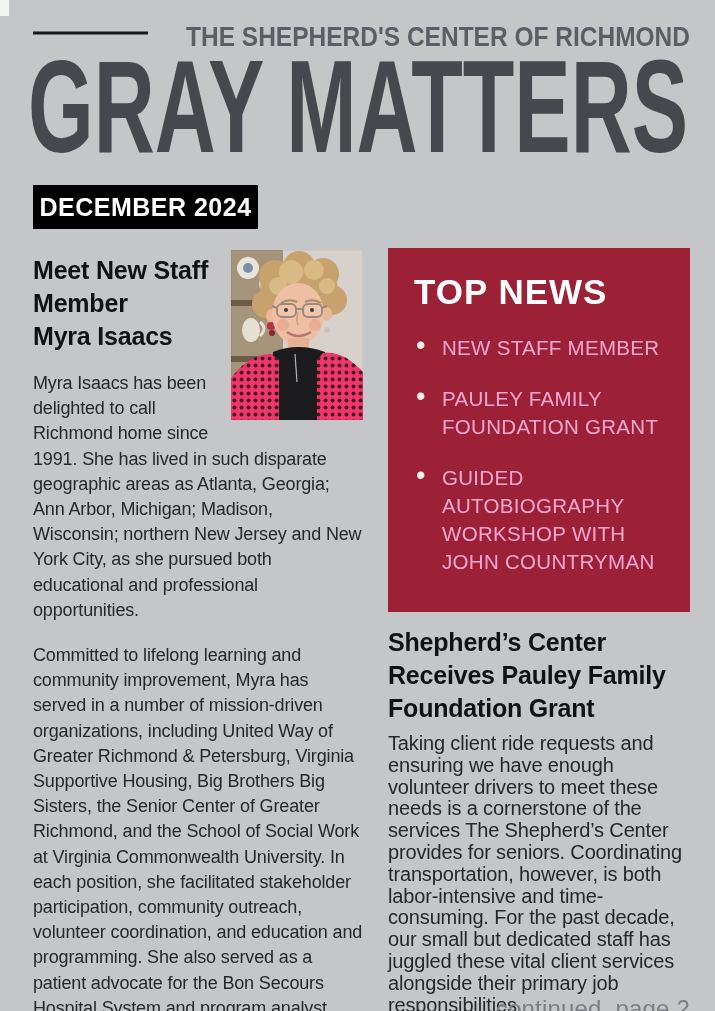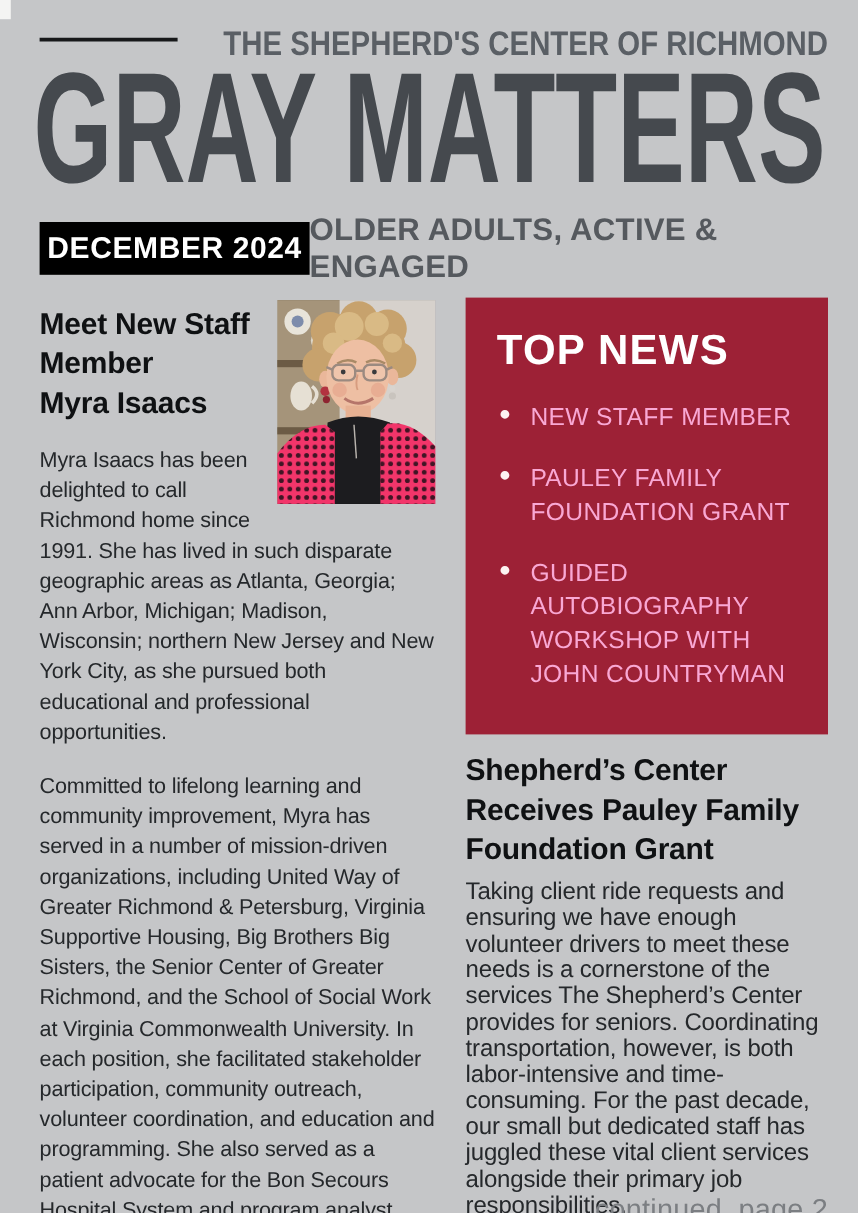--- a/index.html
+++ b/index.html
@@ -48,21 +48,20 @@
 
   <svg class="masthead" viewBox="0 0 715 170">
     <line x1="33" y1="33" x2="148" y2="33" stroke="#17181a" stroke-width="3"></line>
     <text x="690" y="46" text-anchor="end" textLength="504" lengthAdjust="spacingAndGlyphs" font-family="Liberation Sans, sans-serif" font-size="28.5" font-weight="600" fill="#5a5f65">THE SHEPHERD'S CENTER OF RICHMOND</text>
     <text x="28" y="152" textLength="660" lengthAdjust="spacingAndGlyphs" font-family="Liberation Sans, sans-serif" font-size="131" font-weight="700" fill="#45494e">GRAY MATTERS</text>
   </svg>
 
   <div class="date-badge">
     <span>DECEMBER 2024</span>
   </div>
-  <div class="tagline">OLDER ADULTS, ACTIVE &amp; ENGAGED</div>
 
   <div class="col-left">
     <figure class="photo">
       <svg class="photo-frame" viewBox="0 0 132 170">
 
         <rect x="0" y="0" width="132" height="170" fill="#d6d1cc"></rect>
 
         <rect x="0" y="0" width="52" height="170" fill="#a5947a"></rect>
         <rect x="0" y="50" width="52" height="6" fill="#6c5b45"></rect>
         <rect x="0" y="106" width="52" height="6" fill="#6c5b45"></rect>

